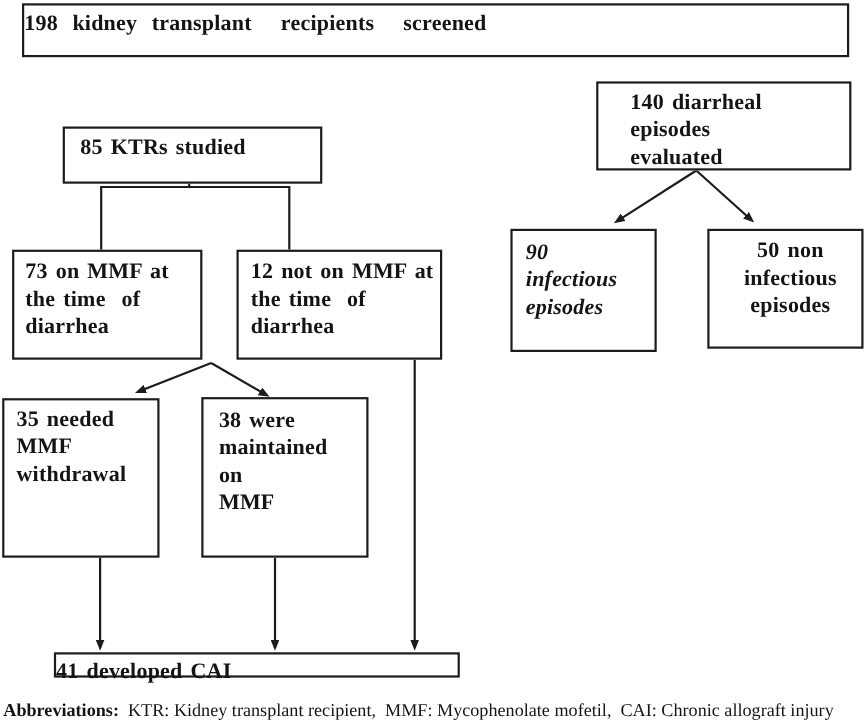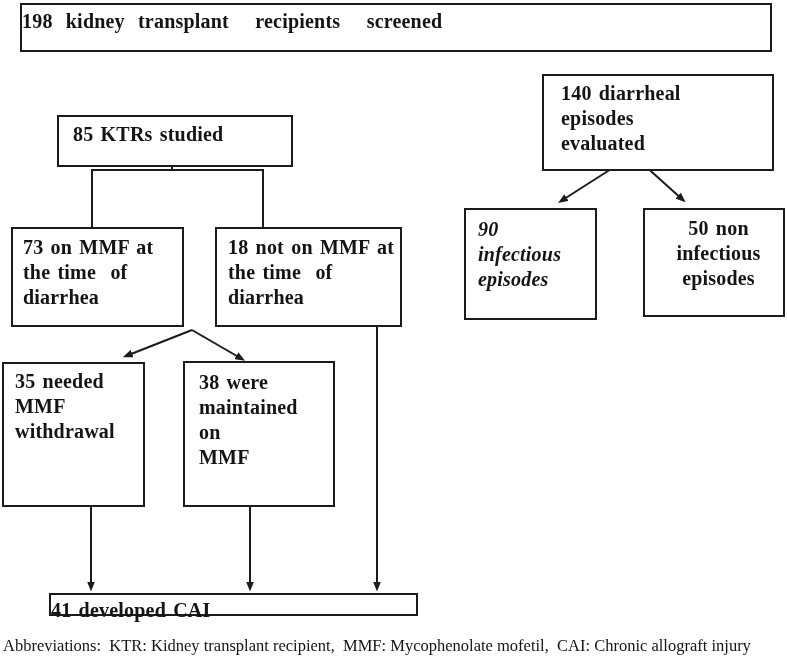--- a/index.html
+++ b/index.html
@@ -11,34 +11,34 @@
   .node {
     position:absolute; box-sizing:border-box;
     border:2px solid #1c1c1c; background:#ffffff; color:#141414;
     font-weight:bold; font-size:20px; line-height:25px;
     white-space:pre-wrap; word-spacing:2px; letter-spacing:0.2px;
   }
   .node.center { text-align:left; }
 
   #n-screened      { left:20px;  top:3px;   width:752px; height:49px;  padding-top:4px;  word-spacing:8px; }
   #n-ktrs          { left:57px;  top:83px;  width:236px; height:52px;  padding:5px 6px 0 14px;margin-top:32px; }
-  #n-episodes      { left:542px; top:74px;  width:232px; height:97px;  padding:5px 6px 0 17px; }
+  #n-episodes      { left:542px; top:74px;  width:232px; height:81px;  padding:5px 6px 0 29px; }
   #n-onmmf         { left:11px;  top:227px; width:173px; height:100px; padding:6px 4px 0 10px; }
   #n-notmmf        { left:215px; top:227px; width:187px; height:100px; padding:6px 4px 0 11px; }
   #n-infectious    { left:464px; top:208px; width:133px; height:112px; padding:7px 4px 0 12px;font-style:italic; }
   #n-noninfectious { left:643px; top:208px; width:142px; height:109px; padding:6px 4px 0 13px;text-align:center; }
   #n-withdrawal    { left:2px;   top:362px; width:143px; height:145px; padding:5px 4px 0 11px; }
   #n-maintained    { left:183px; top:361px; width:152px; height:146px; padding:7px 4px 0 14px; }
   #n-cai           { left:49px;  top:593px; width:369px; height:23px;  padding-top:3px; }
 
   .footnote {
     position:absolute; left:3px; top:636px; width:783px;
     color:#141414; font-size:16.5px; line-height:20px; white-space:pre-wrap;
   }
-  .footnote .fl { font-weight:normal;text-align:right; }
+  .footnote .fl { font-weight:bold;text-align:right; }
 </style>
 </head>
 <body>
 
 <div class="stage">
 
   <svg class="connectors" viewBox="0 0 787 658" fill="none" stroke="#1c1c1c" stroke-width="2">
     <defs>
       <marker id="arrow" viewBox="0 0 10 8" markerWidth="10" markerHeight="8" refX="6.5" refY="4" orient="auto" markerUnits="userSpaceOnUse">
         <path d="M0,0 L10,4 L0,8 Z" fill="#1c1c1c" stroke="none"></path>
@@ -59,21 +59,21 @@
 
   <div class="node" id="n-ktrs">85 KTRs studied</div>
 
   <div class="node" id="n-episodes">140 diarrheal  episodes
 evaluated</div>
 
   <div class="node" id="n-onmmf">73 on MMF at
 the time  of
 diarrhea</div>
 
-  <div class="node" id="n-notmmf">18 not on MMF at
+  <div class="node" id="n-notmmf">12 not on MMF at
 the time  of
 diarrhea</div>
 
   <div class="node" id="n-infectious">90
 infectious
 episodes</div>
 
   <div class="node" id="n-noninfectious">50 non
 infectious
 episodes</div>

